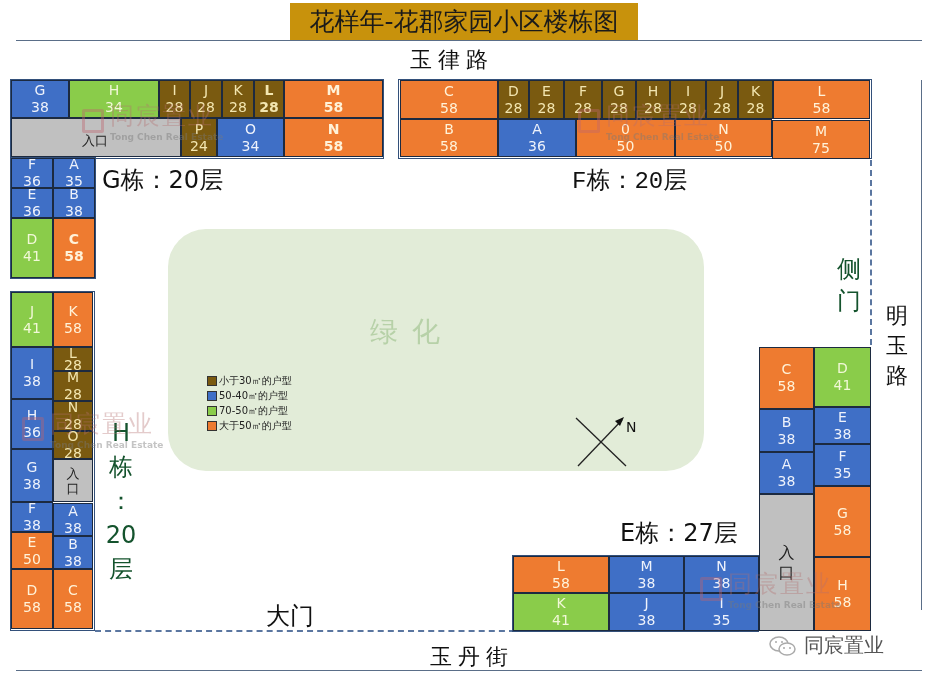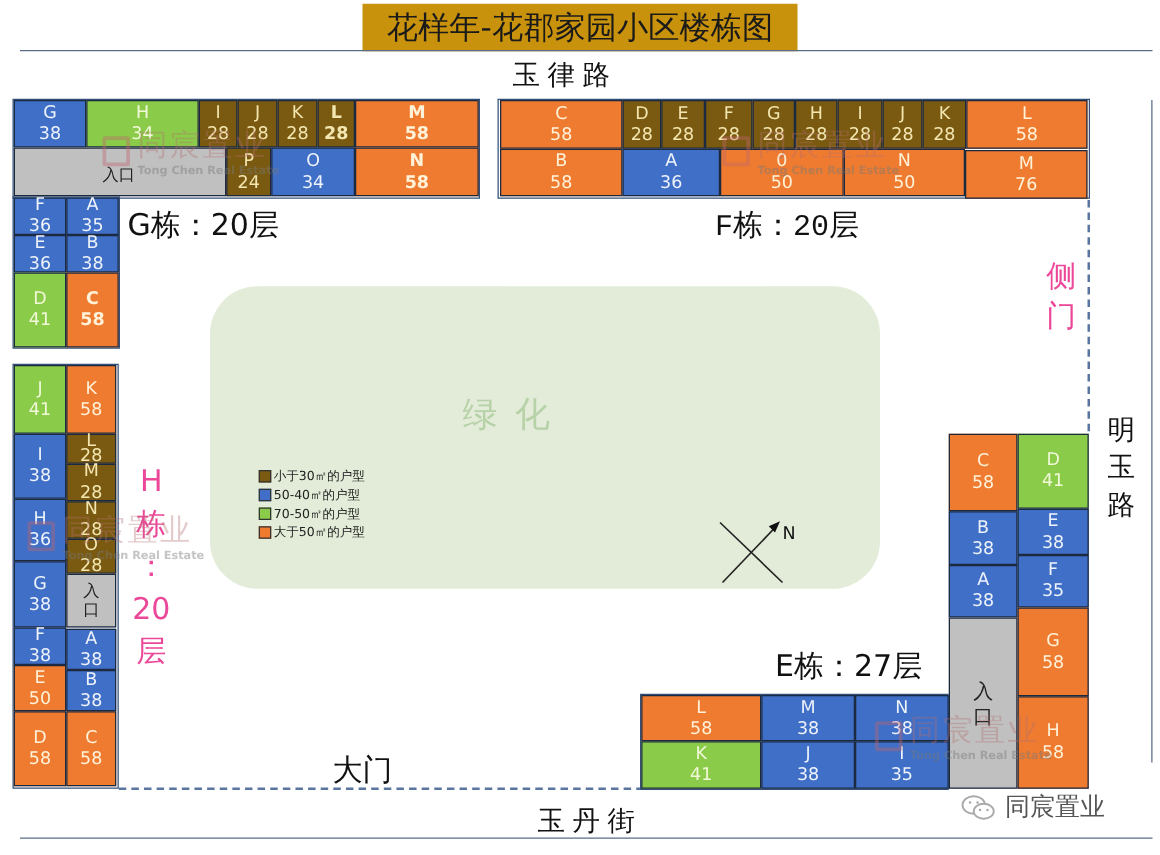--- a/index.html
+++ b/index.html
@@ -36,21 +36,21 @@
   .cell.bold { font-weight: bold; }
   .c-brown { background: #7a5a10; color: #f3e6b0; }
   .c-blue  { background: #3f6fc6; color: #eef2fb; }
   .c-green { background: #8acc4a; color: #f2f8d8; }
   .c-orange{ background: #ee7b30; color: #fff2d8; }
   .c-gray  { background: #c0c0c0; color: #222; }
 
   .frame { position: absolute; border: 1px solid #33507a; }
 
   .bldg-label { font-size: 24px; color: #111; }
-  .bldg-label-v { font-size: 24px; color: #ec4899; line-height: 34px; width: 34px; text-align: center; }
+  .bldg-label-v { font-size: 24px; color: #14532d; line-height: 34px; width: 34px; text-align: center; margin-top: 48px; }
 
   .dashed-v { border-left: 2px dashed #5a76a0; width: 0; }
   .dashed-h { border-top: 2px dashed #5a76a0; height: 0; }
 
   .legend { left: 207px; top: 373px; font-size: 10px; color: #222; }
   .legend .row { display: flex; align-items: center; height: 15px; }
   .legend .sw { width: 10px; height: 10px; border: 1px solid #333; margin-right: 2px; }
 
   .watermark { color: rgba(180,110,110,0.45); font-size: 24px; letter-spacing: 2px; }
   .watermark-sub { color: rgba(120,120,120,0.55); font-size: 9px; font-weight: bold; }
@@ -61,21 +61,21 @@
 </style>
 </head>
 <body>
 
 <div class="abs title">花样年-花郡家园小区楼栋图</div>
 <div class="abs hline" style="left:16px; top:40px; width:906px;"></div>
 
 <div class="abs road" style="left:410px; top:45px;">玉律路</div>
 <div class="abs road" style="left:430px; top:642px;">玉丹街</div>
 <div class="abs vline" style="left:921px; top:80px; height:530px;"></div>
-<div class="abs road-v" style="left:886px; top:330px;">
+<div class="abs road-v" style="left:886px; top:301px;">
   <div style="width:22px; word-break:break-all; line-height:30px;">明玉路</div>
 </div>
 <div class="abs hline" style="left:16px; top:670px; width:906px;"></div>
 
 <div class="abs dashed-v" style="left:870px; top:160px; height:185px;"></div>
 <div class="abs dashed-h" style="left:95px; top:630px; width:420px;"></div>
 
 <div class="abs green-area"></div>
 <div class="abs green-label">绿化</div>
 
@@ -241,21 +241,21 @@
 <div class="cell c-orange" style="left:576px; top:119px; width:99px; height:38px;">
     <span>0</span>
     <span>50</span>
   </div>
 <div class="cell c-orange" style="left:675px; top:119px; width:97px; height:38px;">
     <span>N</span>
     <span>50</span>
   </div>
 <div class="cell c-orange" style="left:772px; top:120px; width:98px; height:39px;">
     <span>M</span>
-    <span>76</span>
+    <span>75</span>
   </div>
 
 <div class="abs bldg-label" style="left:572px; top:164px;font-family:Liberation Mono, monospace;">F栋：20层</div>
 
 <div class="frame" style="left:10px; top:291px; width:85px; height:340px;"></div>
 
 <div class="cell c-green" style="left:11px; top:292px; width:42px; height:55px;">
     <span>J</span>
     <span>41</span>
   </div>

